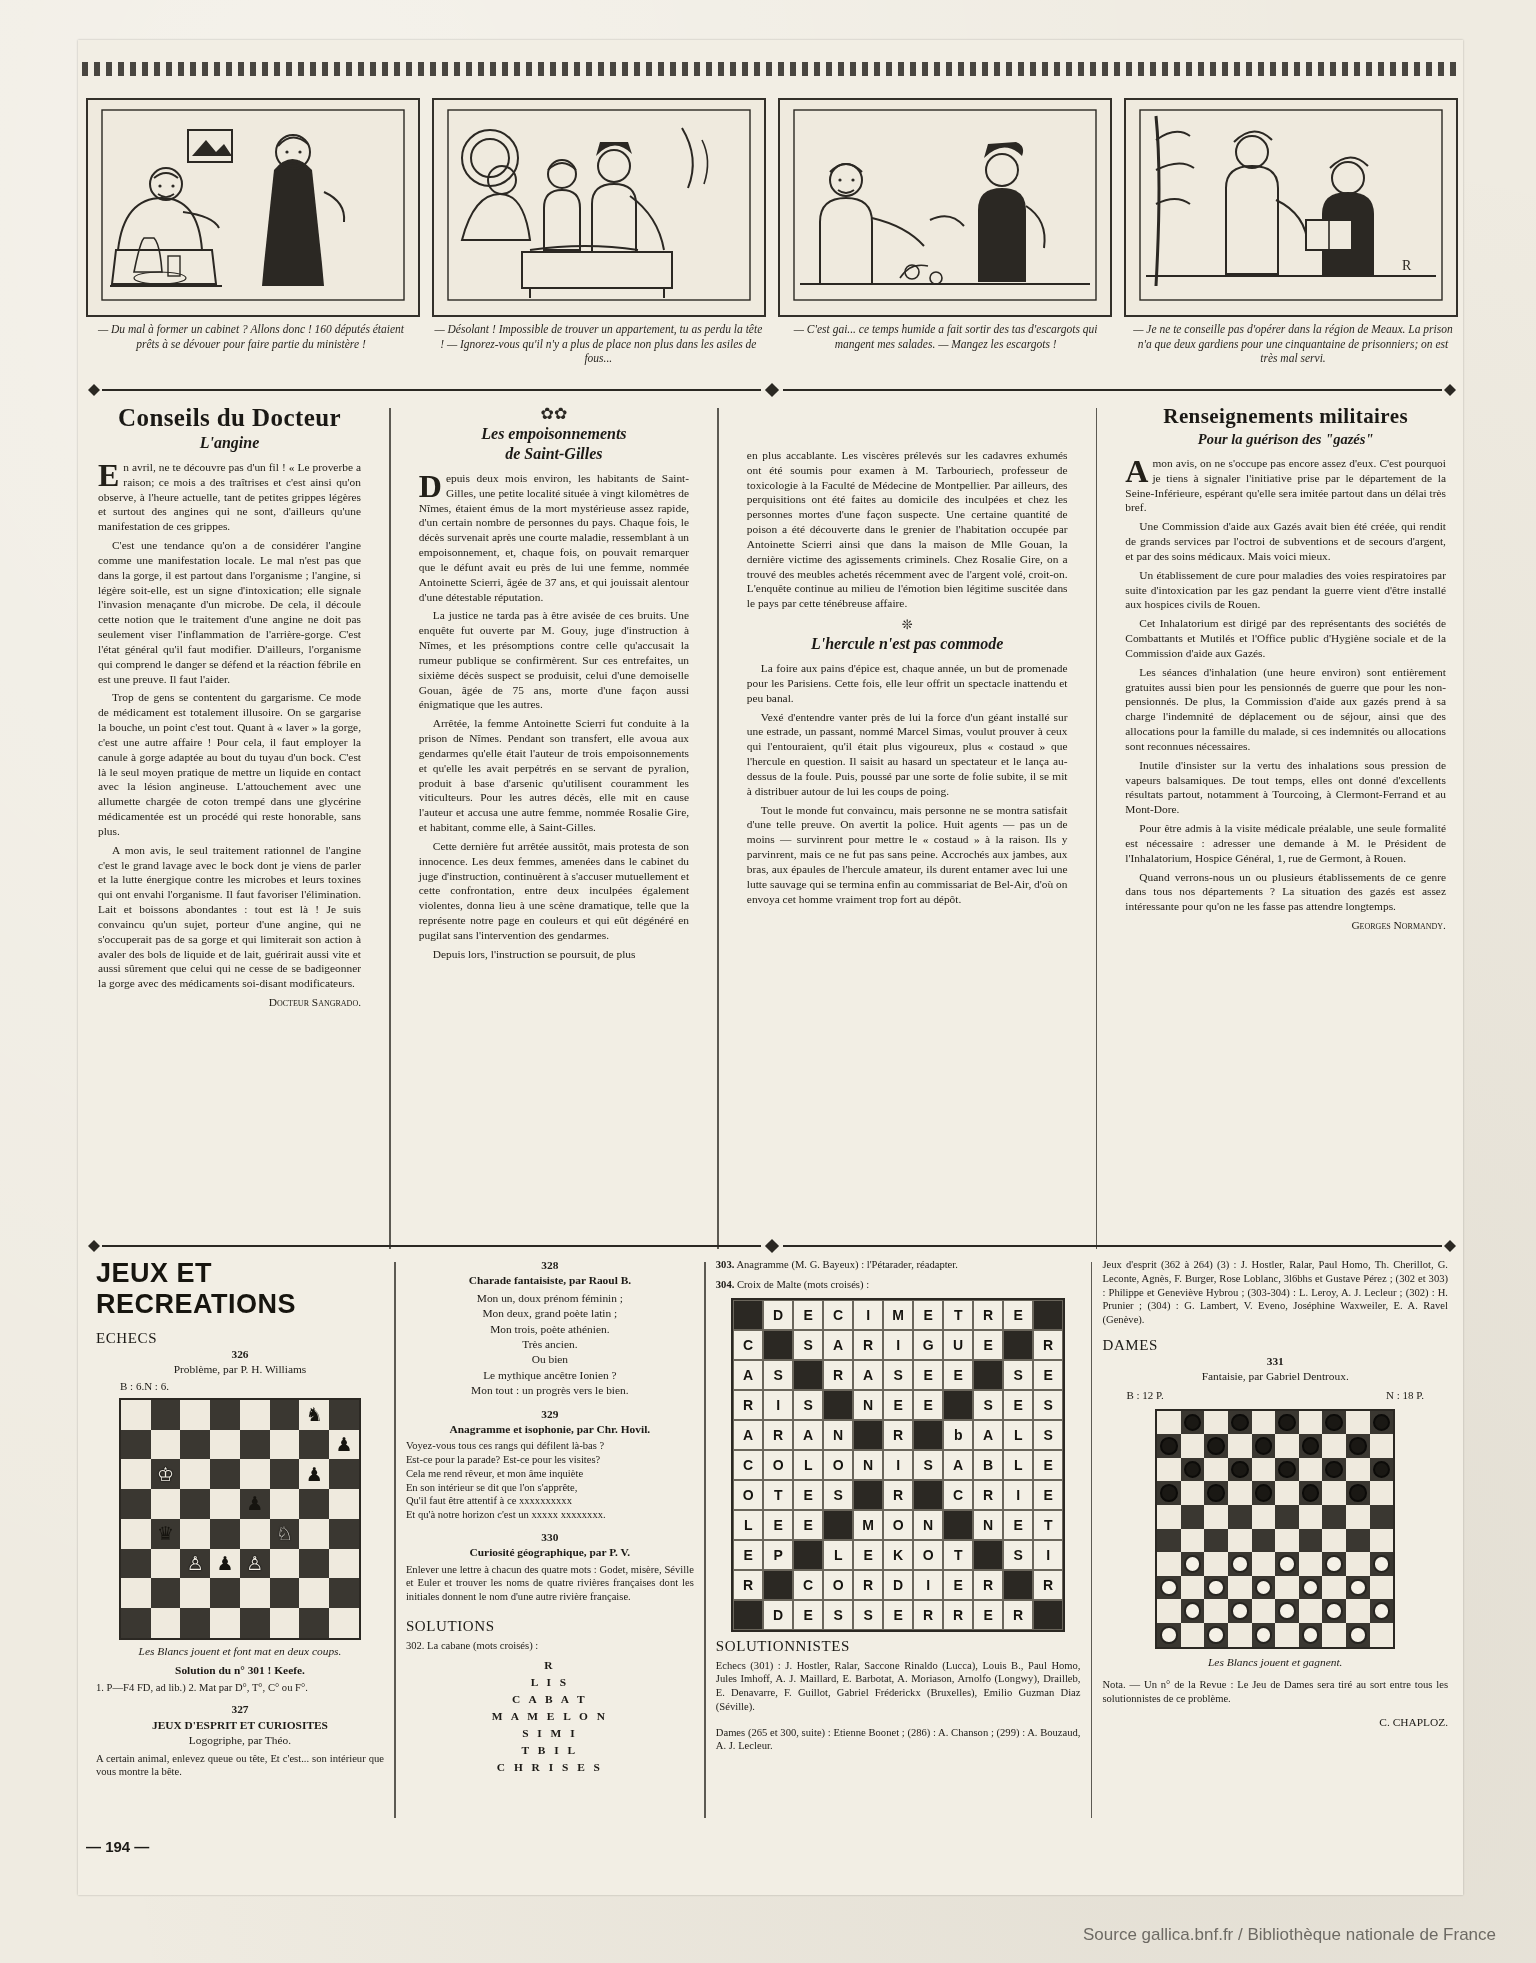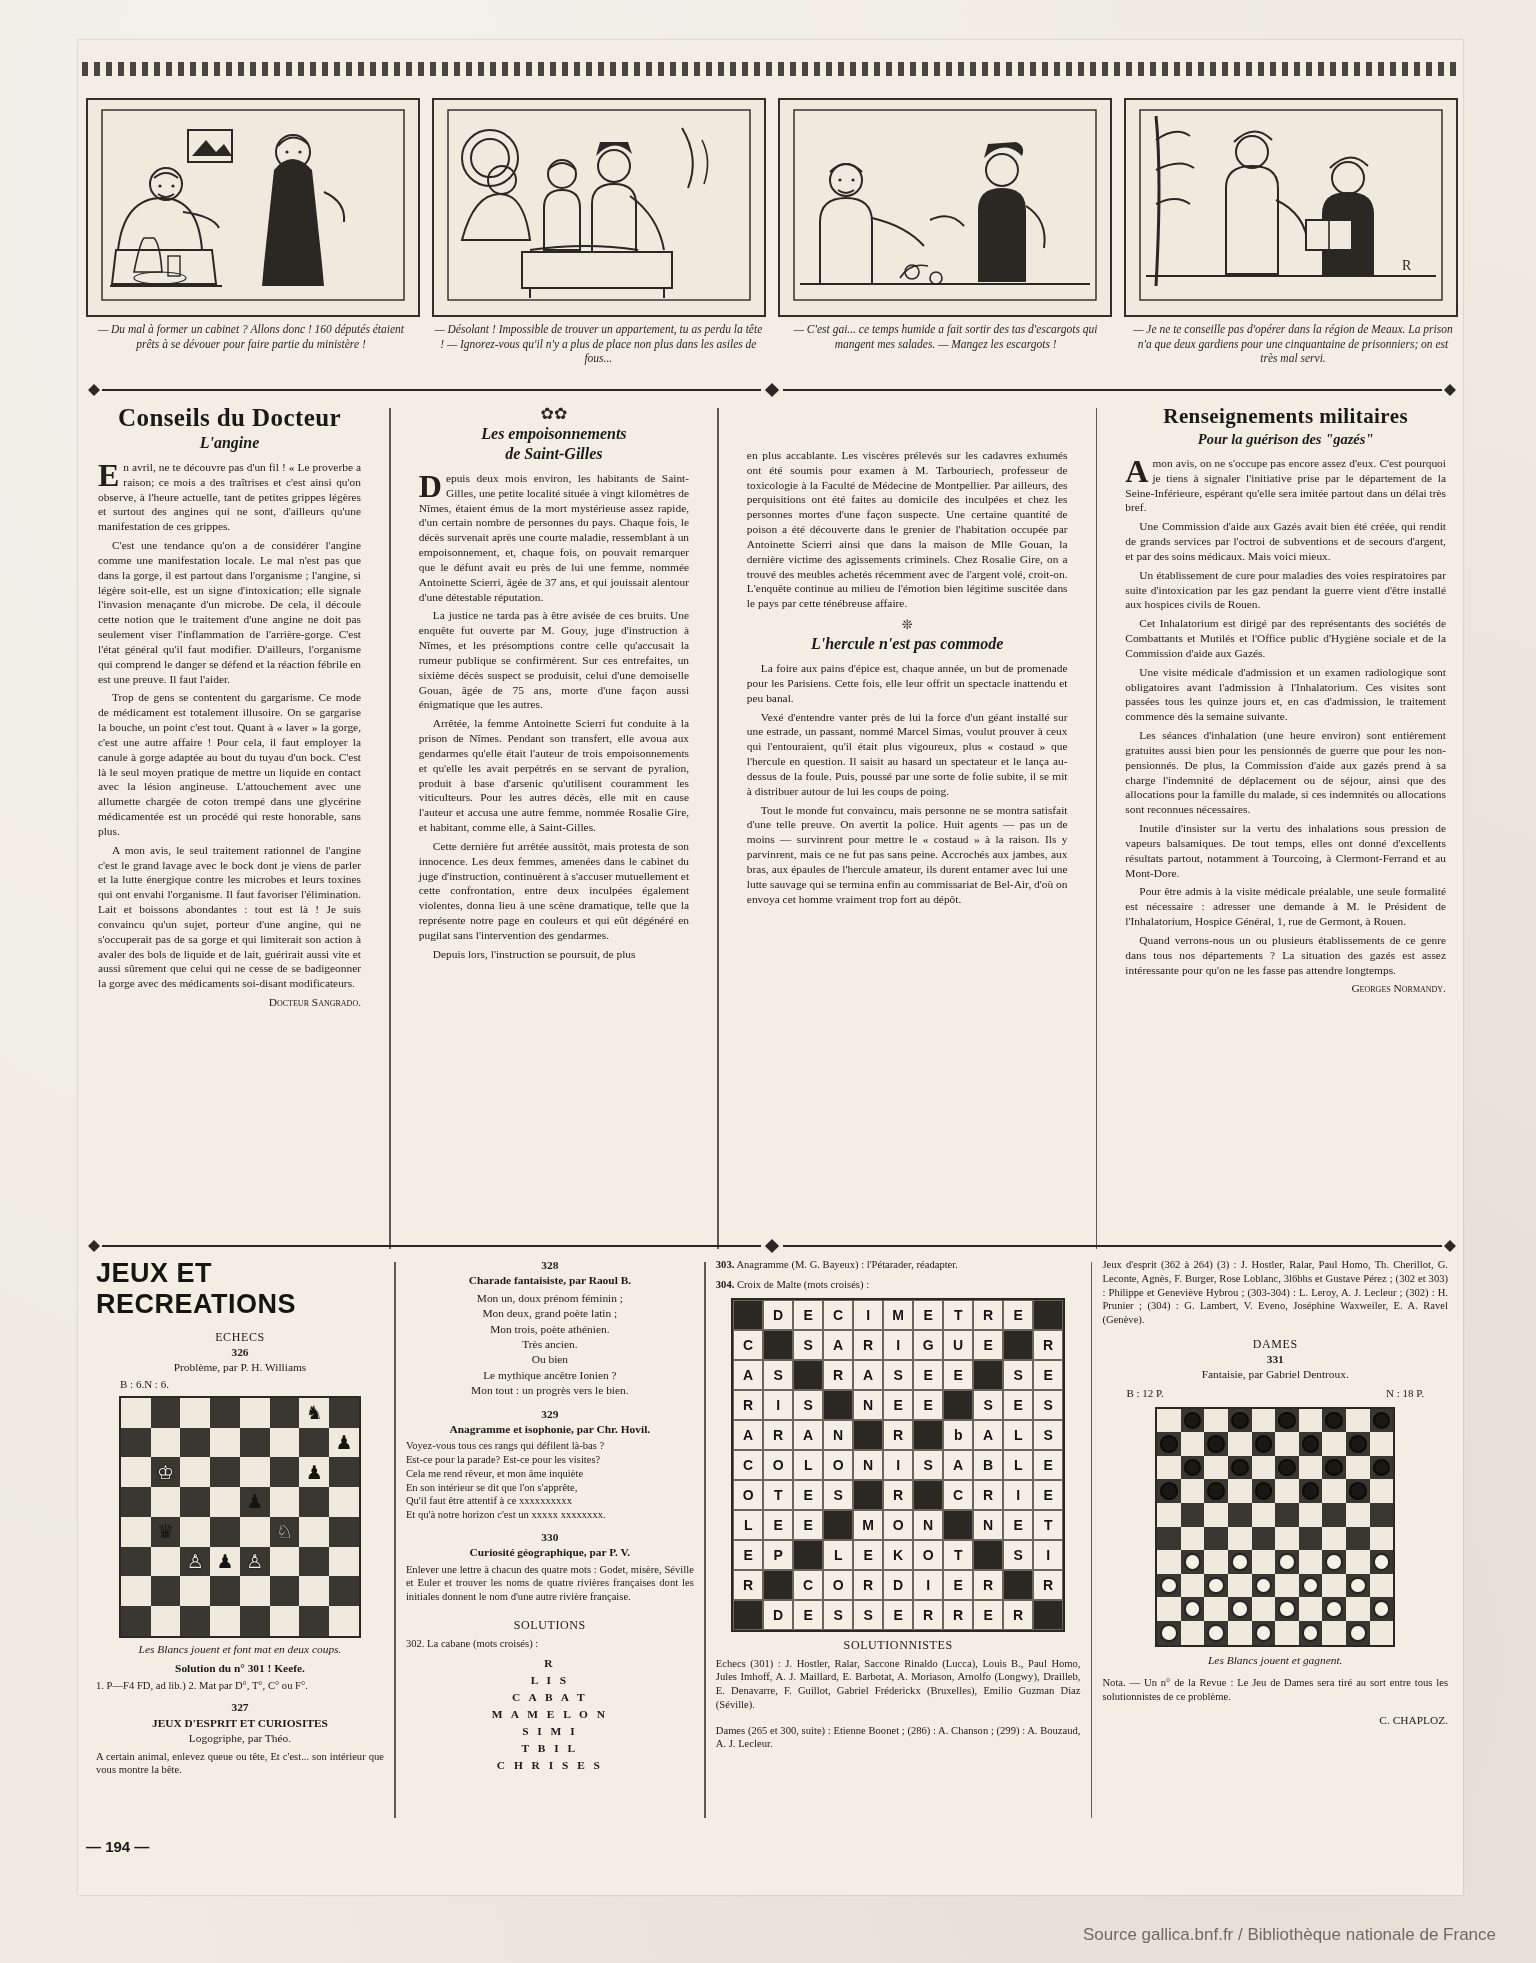--- a/index.html
+++ b/index.html
@@ -156,21 +156,21 @@
   .jx3 { width: 380px; }
   .jx4 { width: 360px; }
   h1.jeux-title {
     font-family:"Liberation Sans", sans-serif;
     font-size: 27px; font-weight:700; letter-spacing:.5px;
     margin: 0 0 10px 0; text-align:left; color:#17150f;
   }
   .small-center {
     text-align:center; font-size:11.4px; line-height:1.35;
   }
-  .label-sc { font-variant: small-caps; letter-spacing:.6px; font-size: 12px; text-align:center; }
+  .label-sc { font-variant: small-caps; letter-spacing:.6px; font-size: 15px; }
   .tiny { font-size: 10.6px; line-height:1.3; text-align: justify; }
   .bold { font-weight:700; }
   .ital { font-style: italic; }
 
   
   .board {
     width: 238px; height: 238px; margin: 6px auto 4px auto;
     display: grid; grid-template-columns: repeat(8, 1fr); grid-template-rows: repeat(8, 1fr);
     border: 2px solid #2b2823;
   }
@@ -388,21 +388,20 @@
     <div class="vdiv"></div>
 
     <div class="col c4">
       <h2 class="head-script" style="font-size:21px">Renseignements militaires</h2>
       <h3 class="sub-ital small">Pour la guérison des "gazés"</h3>
       <div class="body-text">
         <p class="dropcap noind">A mon avis, on ne s'occupe pas encore assez d'eux. C'est pourquoi je tiens à signaler l'initiative prise par le département de la Seine-Inférieure, espérant qu'elle sera imitée partout dans un délai très bref.</p>
         <p>Une Commission d'aide aux Gazés avait bien été créée, qui rendit de grands services par l'octroi de subventions et de secours d'argent, et par des soins médicaux. Mais voici mieux.</p>
         <p>Un établissement de cure pour maladies des voies respiratoires par suite d'intoxication par les gaz pendant la guerre vient d'être installé aux hospices civils de Rouen.</p>
         <p>Cet Inhalatorium est dirigé par des représentants des sociétés de Combattants et Mutilés et l'Office public d'Hygiène sociale et de la Commission d'aide aux Gazés.</p>
-        <p>Une visite médicale d'admission et un examen radiologique sont obligatoires avant l'admission à l'Inhalatorium. Ces visites sont passées tous les quinze jours et, en cas d'admission, le traitement commence dès la semaine suivante.</p>
         <p>Les séances d'inhalation (une heure environ) sont entièrement gratuites aussi bien pour les pensionnés de guerre que pour les non-pensionnés. De plus, la Commission d'aide aux gazés prend à sa charge l'indemnité de déplacement ou de séjour, ainsi que des allocations pour la famille du malade, si ces indemnités ou allocations sont reconnues nécessaires.</p>
         <p>Inutile d'insister sur la vertu des inhalations sous pression de vapeurs balsamiques. De tout temps, elles ont donné d'excellents résultats partout, notamment à Tourcoing, à Clermont-Ferrand et au Mont-Dore.</p>
         <p>Pour être admis à la visite médicale préalable, une seule formalité est nécessaire : adresser une demande à M. le Président de l'Inhalatorium, Hospice Général, 1, rue de Germont, à Rouen.</p>
         <p>Quand verrons-nous un ou plusieurs établissements de ce genre dans tous nos départements ? La situation des gazés est assez intéressante pour qu'on ne les fasse pas attendre longtemps.</p>
         <div class="sig">Georges Normandy.</div>
       </div>
     </div>
   </div>
 
   <div class="rule-diamond" style="top:1240px">

